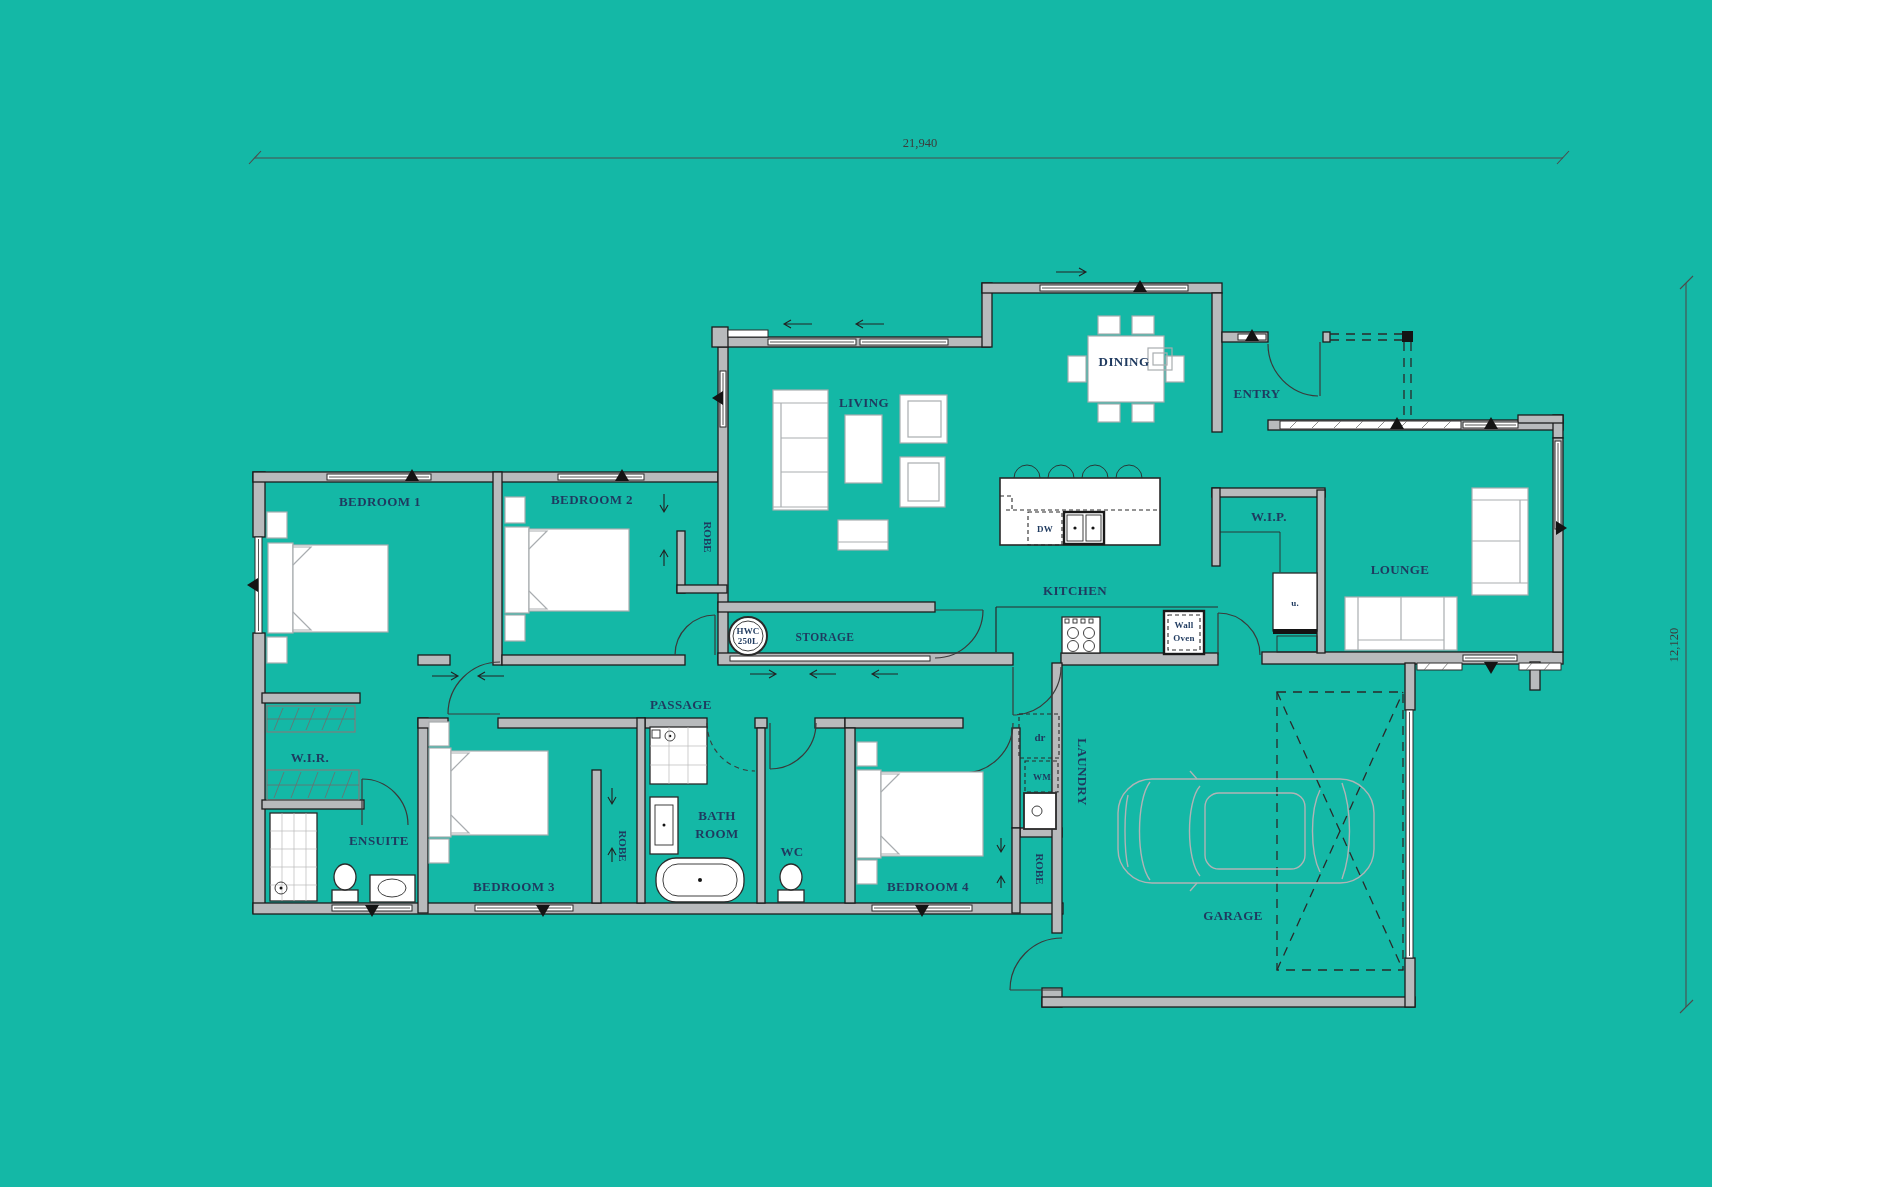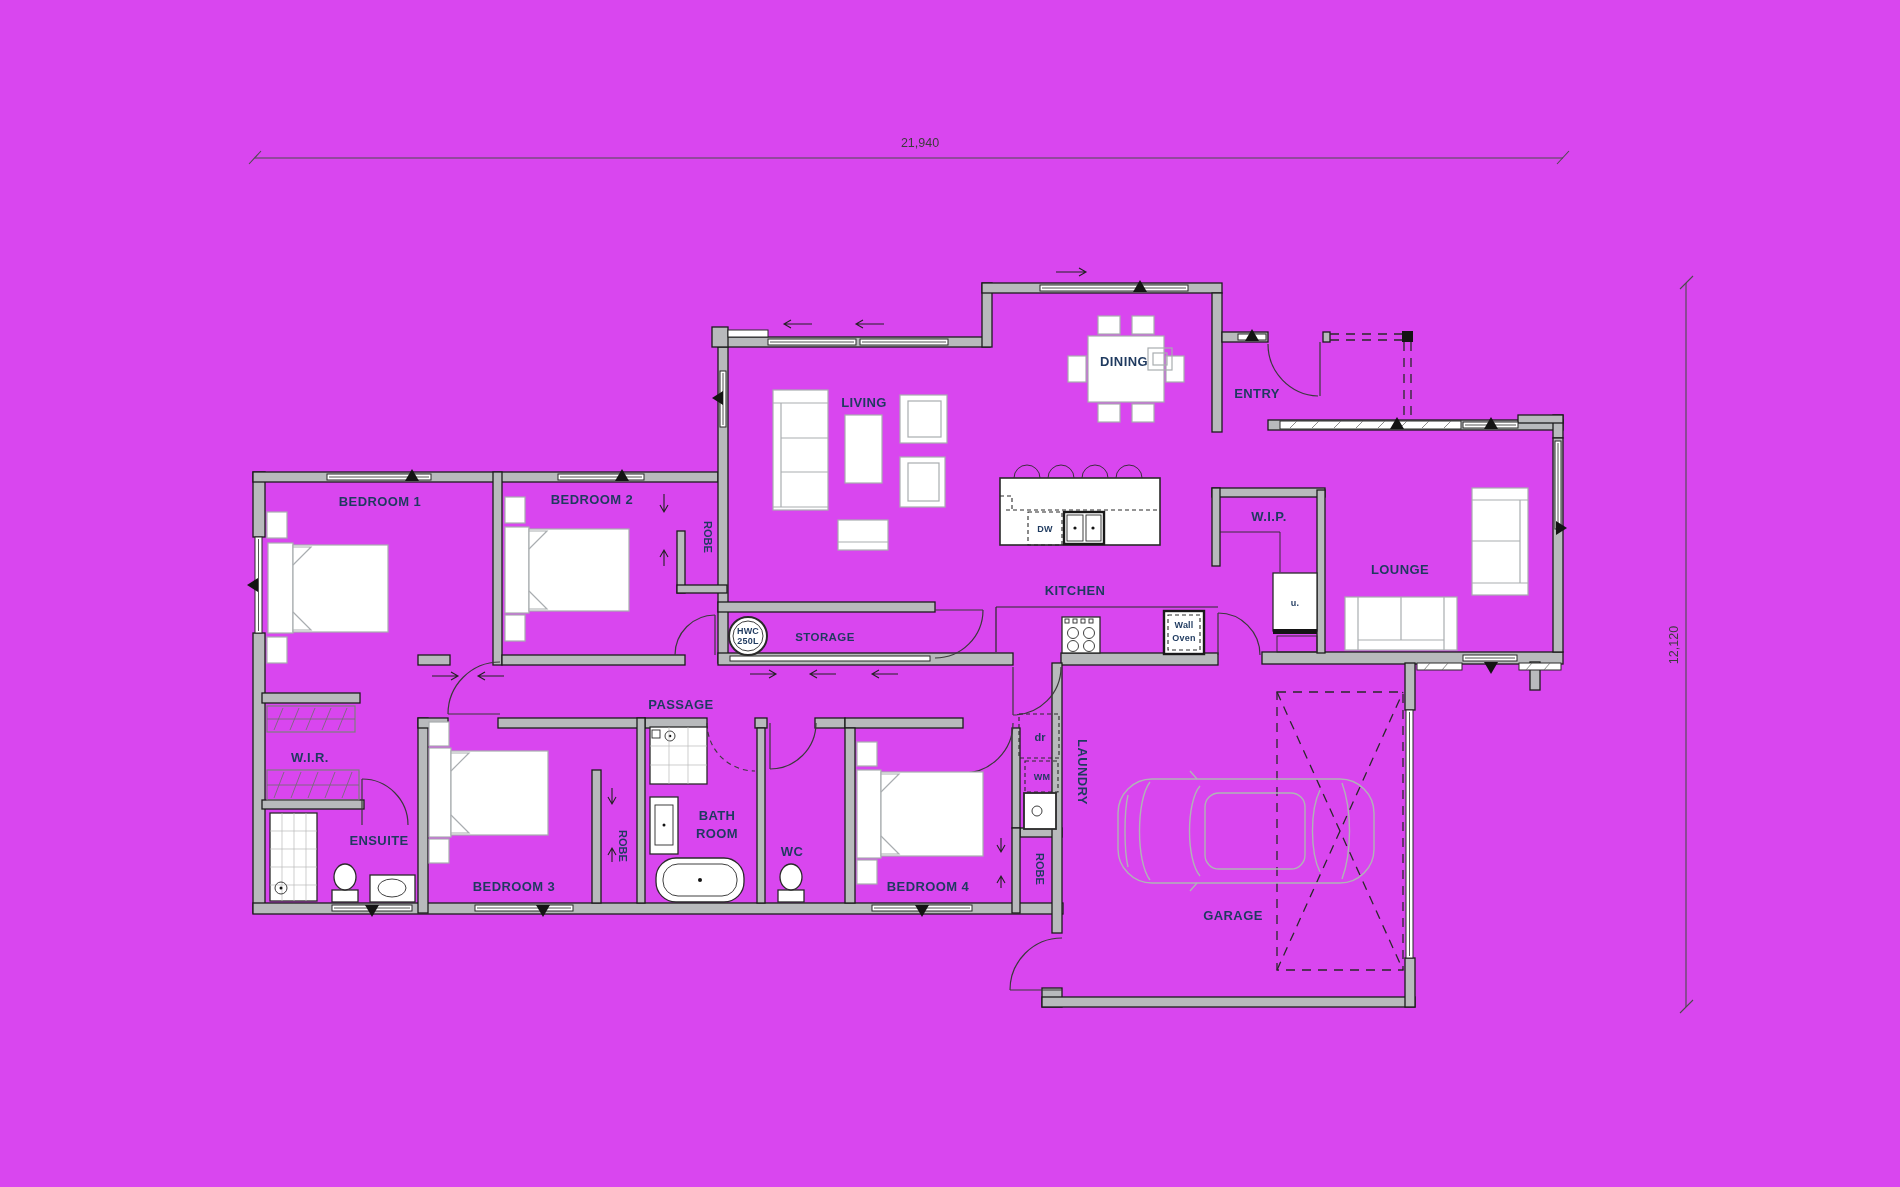--- a/index.html
+++ b/index.html
@@ -1,17 +1,17 @@
 <!DOCTYPE html>
 <html style="--wall_fill: #b8babc; --wall_line: #1c1c1c; --label: #1f3a5f; --furniture_line: #a9adb0;"><head>
 <meta charset="utf-8">
 <style>
   html,body{margin:0;padding:0;background:#fff}
-  .canvas{position:relative;width:1900px;height:1187px;background:#d946ef;overflow:hidden;
-          font-family:Liberation Sans, sans-serif}
+  .canvas{position:relative;width:1712px;height:1187px;background:#14b8a6;overflow:hidden;
+          font-family:Liberation Serif, serif}
   svg{display:block}
   .wall{fill:var(--wall_fill);stroke:var(--wall_line);stroke-width:1.3}
   .win{fill:#ffffff;stroke:#2a2a2a;stroke-width:1}
   .winline{stroke:#2a2a2a;stroke-width:.8}
   .door{stroke:#3a3a3a;stroke-width:1.2;fill:none}
   .doorD{stroke:#3a3a3a;stroke-width:1.1;fill:none;stroke-dasharray:5 4}
   .furn{fill:#ffffff;stroke:var(--furniture_line);stroke-width:1.2}
   .furnN{fill:none;stroke:var(--furniture_line);stroke-width:1.2}
   .fix{fill:#ffffff;stroke:#2a2a2a;stroke-width:1.3}
   .fixB{fill:#ffffff;stroke:#1a1a1a;stroke-width:2.4}

